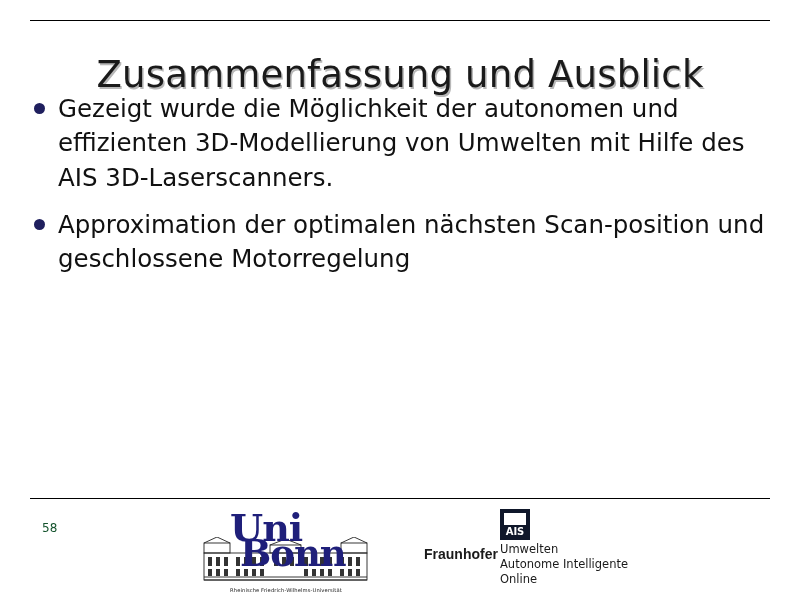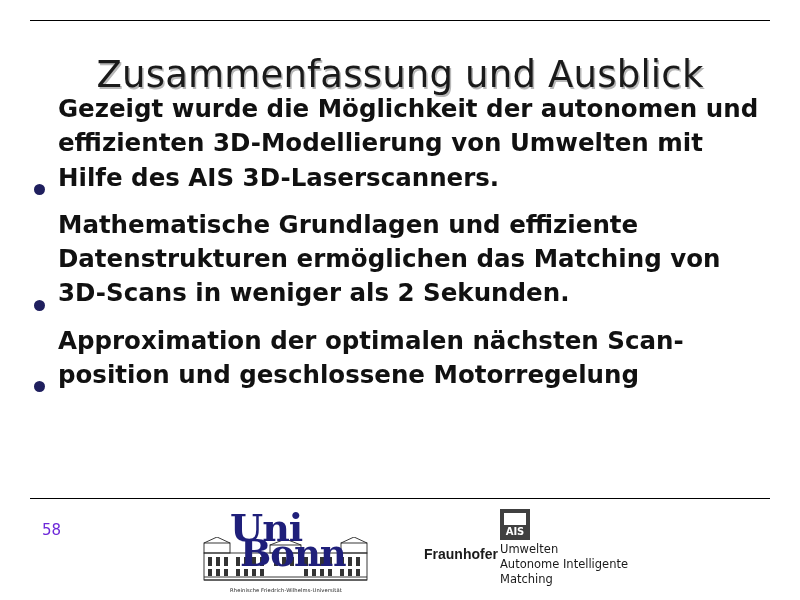--- a/index.html
+++ b/index.html
@@ -49,23 +49,22 @@
     text-shadow: 1.5px 1.5px 0 #b8b8b8;
   }
   .bullets {
     position: absolute;
     left: 28px;
     top: 92px;
     width: 744px;
   }
   .bullet-row {
     display: flex;
-    align-items: flex-end;
+    align-items: flex-start;
     margin-bottom: 13px;
-    font-weight: bold;
   }
   .bullet-dot {
     flex: 0 0 auto;
     width: 11px;
     height: 11px;
     border-radius: 50%;
     background: #1f1f5e;
     margin-top: 11px;
     margin-right: 13px;
     margin-left: 6px;
@@ -80,22 +79,22 @@
     position: absolute;
     left: 0;
     top: 505px;
     width: 800px;
     height: 95px;
   }
   .page-number {
     position: absolute;
     left: 42px;
     top: 16px;
-    font-size: 15px;
-    color: #6d28d9;
+    font-size: 12px;
+    color: #14532d;
   }
   
   .uni-bonn {
     position: absolute;
     left: 190px;
     top: 0px;
     width: 190px;
     height: 95px;
   }
   .uni-bonn .word {
@@ -150,21 +149,21 @@
     font-weight: bold;
     color: #1a1a1a;
     font-family: Liberation Sans, sans-serif;
   }
   .ais-box {
     position: absolute;
     left: 76px;
     top: 0px;
     width: 30px;
     height: 31px;
-    background: #404040;
+    background: #0f172a;
   }
   .ais-box .ais-bar {
     position: absolute;
     left: 4px;
     top: 4px;
     width: 22px;
     height: 12px;
     background: #ffffff;
   }
   .ais-box .ais-label {
@@ -198,24 +197,20 @@
   <h1 class="title">Zusammenfassung und Ausblick</h1>
 
   <div class="bullets">
 
     <div class="bullet-row">
       <span class="bullet-dot"></span>
       <span class="bullet-text">Gezeigt wurde die Möglichkeit der  autonomen und effizienten 3D-Modellierung von Umwelten mit Hilfe des AIS 3D-Laserscanners.</span>
     </div>
 
 
-    <div class="bullet-row">
-      <span class="bullet-dot"></span>
-      <span class="bullet-text">Mathematische Grundlagen und effiziente Datenstrukturen ermöglichen das Matching von 3D-Scans in weniger als 2 Sekunden.</span>
-    </div>
 
     <div class="bullet-row">
       <span class="bullet-dot"></span>
       <span class="bullet-text">Approximation der optimalen nächsten Scan-position und geschlossene Motorregelung</span>
     </div>
 
   </div>
 
   <div class="rule-bottom"></div>
 
@@ -279,19 +274,19 @@
 
     <div class="fraunhofer">
       <div class="fh-word">Fraunhofer</div>
       <div class="ais-box">
         <span class="ais-bar"></span>
         <span class="ais-label">AIS</span>
       </div>
       <div class="inst-lines">
         <div>Umwelten</div>
         <div>Autonome Intelligente</div>
-        <div>Matching</div>
+        <div>Online</div>
       </div>
     </div>
 
   </div>
 
 </div>
 
 </body></html>

